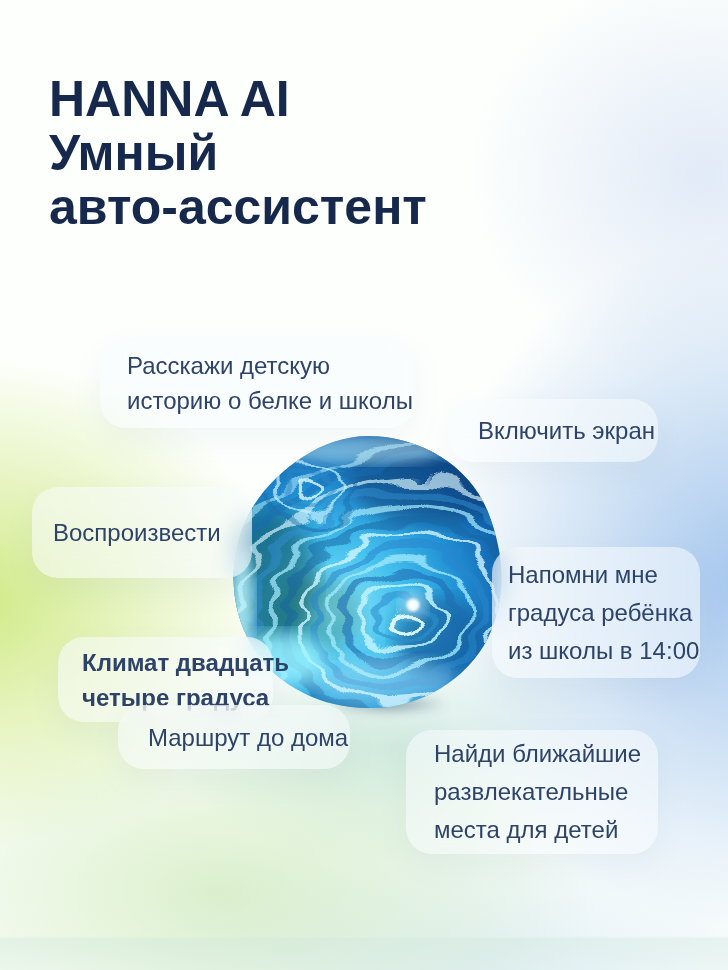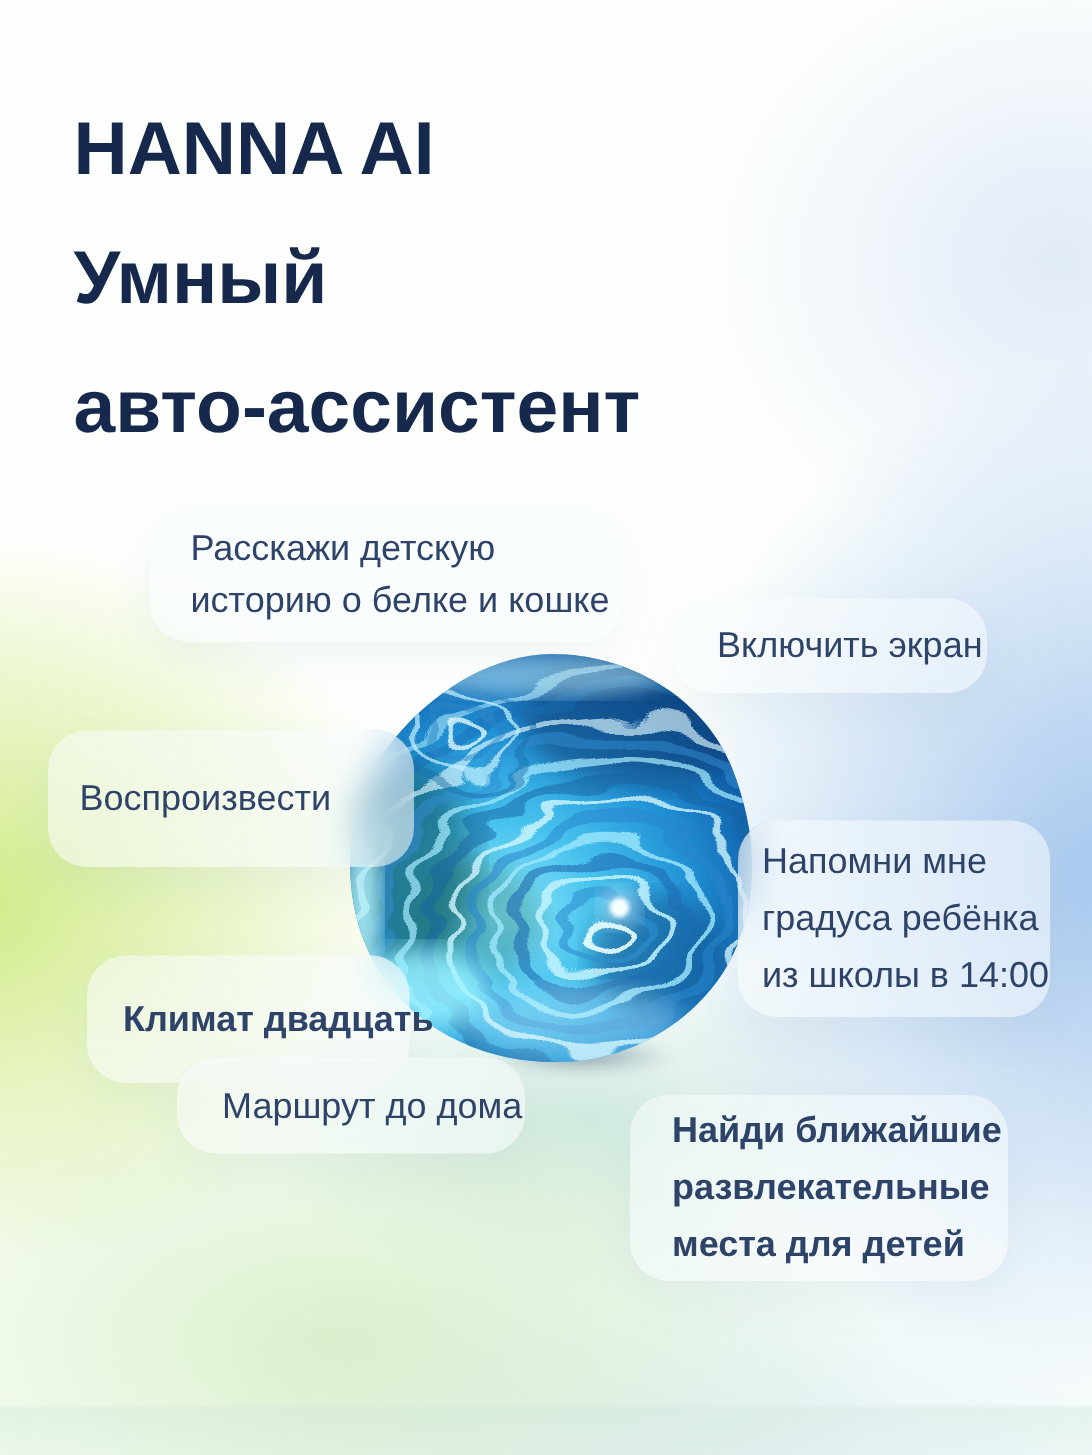--- a/index.html
+++ b/index.html
@@ -15,21 +15,21 @@
       radial-gradient(ellipse 340px 300px at 97% 18%, rgba(210,223,244,0.65), rgba(210,223,244,0) 70%),
       radial-gradient(ellipse 430px 480px at 102% 60%, rgba(158,194,236,0.92), rgba(158,194,236,0) 72%),
       radial-gradient(ellipse 430px 350px at -3% 62%, rgba(203,231,118,0.88), rgba(203,231,118,0) 70%),
       radial-gradient(ellipse 540px 300px at 30% 92%, rgba(193,228,166,0.55), rgba(193,228,166,0) 70%),
       radial-gradient(ellipse 320px 170px at 54% 77%, rgba(145,203,190,0.40), rgba(145,203,190,0) 70%),
       radial-gradient(ellipse 520px 270px at 66% 102%, rgba(188,218,236,0.45), rgba(188,218,236,0) 70%);
   }
   
   .title{position:absolute;left:49px;top:72px;color:#16294d;z-index:6;}
   .title .brand{font-size:50px;line-height:54px;font-weight:700;letter-spacing:0px;}
-  .title .sub{font-size:50px;line-height:54px;font-weight:700;margin-top:32px;}
+  .title .sub{font-size:50px;line-height:54px;font-weight:700;}
   
   .sphere-shadow{
     position:absolute;left:300px;top:690px;width:176px;height:28px;z-index:1;
     background:radial-gradient(ellipse 50% 50% at 50% 50%, rgba(14,48,80,0.50), rgba(14,48,80,0) 70%);
     filter:blur(5px);
   }
   .sphere{position:absolute;left:224px;top:432px;width:288px;height:280px;z-index:2;}
   
   .bubble{
     position:absolute;z-index:4;border-radius:26px;
@@ -37,25 +37,25 @@
     backdrop-filter:blur(12px);-webkit-backdrop-filter:blur(12px);
     box-shadow:0 12px 30px rgba(90,125,150,0.07);
     display:flex;flex-direction:column;justify-content:center;
     color:#2e4368;font-size:24px;
   }
   .bubble .bl{white-space:nowrap;}
   .lh35 .bl{line-height:35px;}
   .lh38 .bl{line-height:38px;}
   .b1{left:100px;top:338px;width:315px;height:90px;padding-left:27px;}
   .b2{left:448px;top:399px;width:210px;height:63px;padding-left:30px;}
-  .b3{left:32px; top:487px;width:244px;height:91px;padding-left:21px;}
+  .b3{left:32px; top:487px;width:220px;height:91px;padding-left:21px;}
   .b4{left:492px;top:547px;width:208px;height:131px;padding-left:16px;}
   .b5{left:58px; top:637px;width:215px;height:85px;padding-left:24px;font-weight:bold;}
   .b6{left:118px;top:705px;width:232px;height:64px;padding-left:30px;}
-  .b7{left:420px;top:730px;width:252px;height:124px;padding-left:28px;font-weight:bold;}
+  .b7{left:406px;top:730px;width:252px;height:124px;padding-left:28px;}
   .bubble{box-sizing:border-box;}
 </style>
 </head>
 <body>
 
 <div class="poster">
 
   <header class="title">
     <div class="brand">HANNA AI</div>
     <div class="sub">Умный</div>
@@ -130,39 +130,40 @@
       <ellipse cx="18" cy="168" rx="12" ry="52" fill="#bdf8ff" opacity="0.80" filter="url(#bl6)"></ellipse>
       <ellipse cx="140" cy="18" rx="82" ry="14" fill="#c9f6ff" opacity="0.50" filter="url(#bl6)"></ellipse>
       <ellipse cx="160" cy="250" rx="72" ry="24" fill="#def8ff" opacity="0.30" filter="url(#bl9)"></ellipse>
       <circle cx="189" cy="173" r="14" fill="#e8fdff" opacity="0.40" filter="url(#bl6)"></circle>
       <circle cx="189" cy="173" r="6.5" fill="#f8ffff" filter="url(#bl2)"></circle>
     </g>
   </svg>
 
   <div class="bubble b1 lh35">
     <div class="bl">Расскажи детскую</div>
-    <div class="bl">историю о белке и кошке</div>
+    <div class="bl">историю о белке и школы</div>
   </div>
 
   <div class="bubble b2 lh35">
     <div class="bl">Включить экран</div>
   </div>
 
   <div class="bubble b3 lh35">
     <div class="bl">Воспроизвести</div>
   </div>
 
   <div class="bubble b4 lh38">
     <div class="bl">Напомни мне</div>
     <div class="bl">градуса ребёнка</div>
     <div class="bl">из школы в 14:00</div>
   </div>
 
   <div class="bubble b5 lh35">
     <div class="bl">Климат двадцать</div>
+    <div class="bl">четыре градуса</div>
   </div>
 
   <div class="bubble b6 lh35">
     <div class="bl">Маршрут до дома</div>
   </div>
 
   <div class="bubble b7 lh38">
     <div class="bl">Найди ближайшие</div>
     <div class="bl">развлекательные</div>
     <div class="bl">места для детей</div>

